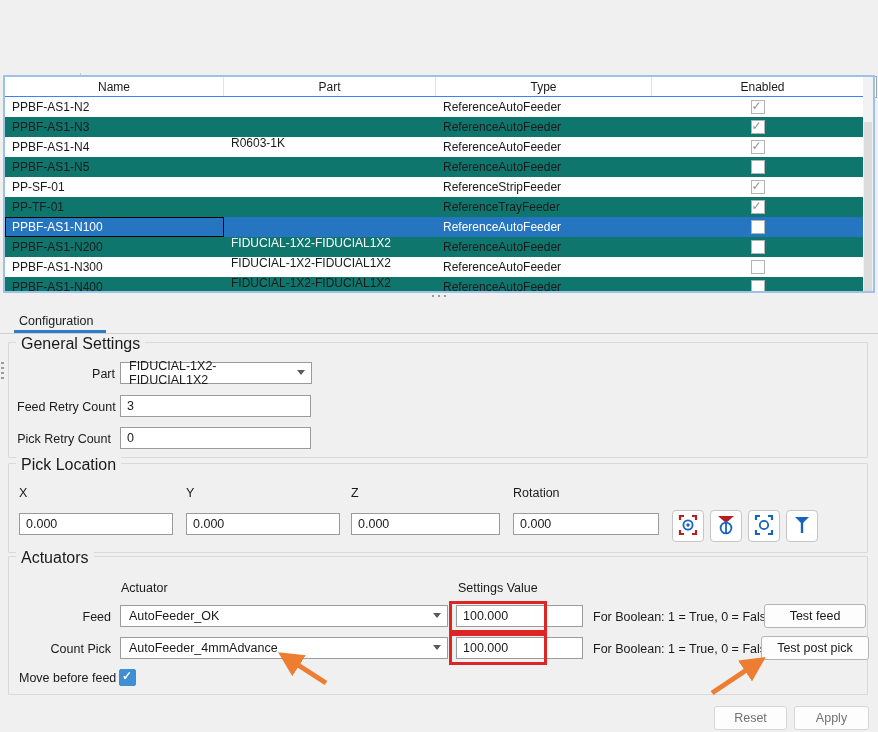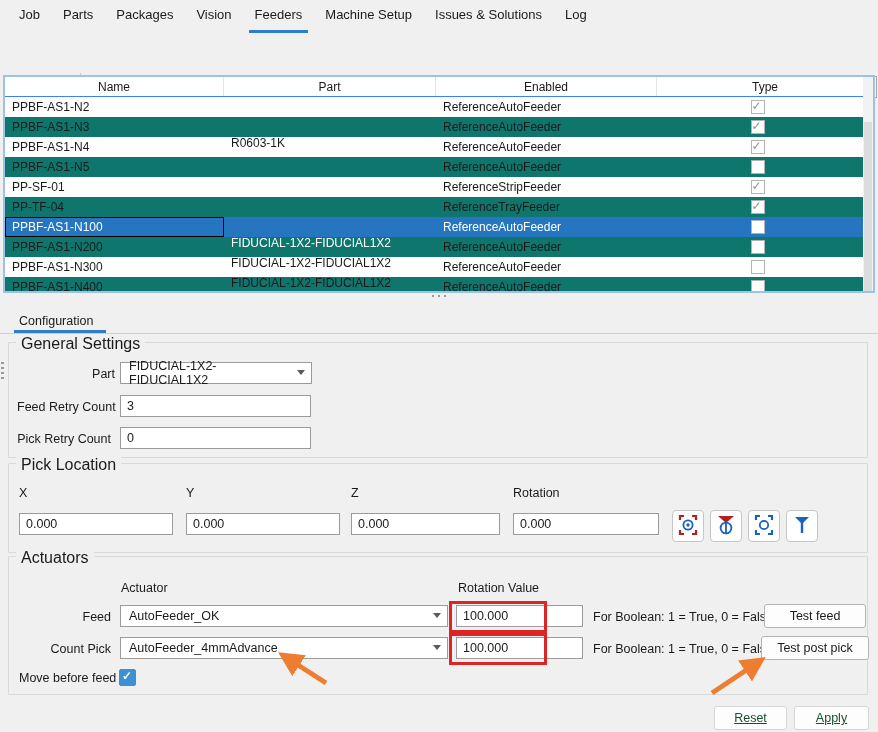--- a/index.html
+++ b/index.html
@@ -55,43 +55,33 @@
 
   .lbl{position:absolute;font-size:12.5px;white-space:nowrap;}
   .lbl.r{text-align:right;}
   .tb{position:absolute;height:20px;border:1px solid #9b9b9b;background:#fff;font:inherit;font-size:12.5px;padding:0 6px;display:flex;align-items:center;box-sizing:content-box;}
   .combo{position:absolute;height:20px;border:1px solid #9b9b9b;background:#fff;font-size:12.5px;display:flex;align-items:center;padding:0 20px 0 8px;box-sizing:content-box;}
   .combo .arr{position:absolute;right:6px;top:7px;width:0;height:0;border-left:4px solid transparent;border-right:4px solid transparent;border-top:5px solid #5a5a5a;}
 
   .locbtn{position:absolute;width:30px;height:30px;border:1px solid #c6c6c6;border-radius:4px;background:#fff;display:flex;align-items:center;justify-content:center;}
 
   .pushbtn{position:absolute;border:1px solid #b5b5b5;border-radius:3px;background:#fdfdfd;display:flex;align-items:center;justify-content:center;font-size:12.5px;}
-  .pushbtn.dis{border-color:#d6d6d6;color:#14532d;text-decoration:underline;}
+  .pushbtn.dis{border-color:#d6d6d6;color:#737373;}
 
   .bluecb{position:absolute;width:15px;height:15px;background:#3e8fd4;border:1px solid #3e8fd4;border-radius:2px;}
   .bluecb::after{content:"\2713";position:absolute;left:2px;top:-1px;color:#fff;font-size:12px;font-weight:bold;}
 
   .redbox{position:absolute;border:3px solid #dd2525;background:transparent;pointer-events:none;}
   .overlay{position:absolute;left:0;top:0;width:878px;height:732px;pointer-events:none;}
 </style>
 </head>
 <body>
 
 <div class="app">
 
-  <div class="tabbar">
-      <div class="tab">Job</div>
-      <div class="tab">Parts</div>
-      <div class="tab">Packages</div>
-      <div class="tab">Vision</div>
-      <div class="tab active">Feeders</div>
-      <div class="tab">Machine Setup</div>
-      <div class="tab">Issues &amp; Solutions</div>
-      <div class="tab">Log</div>
-    </div>
 
   <div class="toolbar">
     <div class="tbtn" style="left:12px">
       <span>
         <svg width="20" height="20" viewBox="0 0 20 20">
             <path d="M10 2v16M2 10h16" stroke="#55a82d" stroke-width="3"></path>
           </svg>
       </span>
     </div>
     <div class="tbtn" style="left:46px">
@@ -150,22 +140,22 @@
       </span>
     </div>
     <div class="search-label">Search</div>
     <input class="search-input" type="text" value="" style="">
   </div>
 
   <div class="tablewrap">
     <div class="thead">
       <div class="th" style="width:219px">Name</div>
       <div class="th" style="width:212px">Part</div>
+      <div class="th" style="width:216px">Type</div>
       <div class="th" style="flex:1">Enabled</div>
-      <div class="th" style="width:216px">Type</div>
     </div>
     <div class="tbody">
         <div class="trow">
           <div class="td c-name">PPBF-AS1-N2</div>
           <div class="td c-part"></div>
           <div class="td c-type">ReferenceAutoFeeder</div>
           <div class="td c-enab">
             <div class="cb checked"></div>
           </div>
         </div>
@@ -195,21 +185,21 @@
         </div>
         <div class="trow">
           <div class="td c-name">PP-SF-01</div>
           <div class="td c-part"></div>
           <div class="td c-type">ReferenceStripFeeder</div>
           <div class="td c-enab">
             <div class="cb checked"></div>
           </div>
         </div>
         <div class="trow alt">
-          <div class="td c-name">PP-TF-04</div>
+          <div class="td c-name">PP-TF-01</div>
           <div class="td c-part"></div>
           <div class="td c-type">ReferenceTrayFeeder</div>
           <div class="td c-enab">
             <div class="cb checked"></div>
           </div>
         </div>
         <div class="trow sel">
           <div class="td c-name">PPBF-AS1-N100</div>
           <div class="td c-part">FIDUCIAL-1X2-FIDUCIAL1X2</div>
           <div class="td c-type">ReferenceAutoFeeder</div>
@@ -331,21 +321,21 @@
           <polygon points="5,4 19,4 12,11" fill="#1763be"></polygon>
           <path d="M12 9v11" stroke="#1763be" stroke-width="2.4"></path>
         </svg>
       </span>
     </div>
   </div>
 
   <div class="group g3">
     <span class="gtitle">Actuators</span>
     <div class="lbl" style="left:112px;top:24px">Actuator</div>
-    <div class="lbl" style="left:449px;top:24px">Rotation Value</div>
+    <div class="lbl" style="left:449px;top:24px">Settings Value</div>
 
     <div class="lbl r" style="left:8px;top:53px;width:94px">Feed</div>
     <div class="combo" style="left:111px;top:48px;width:298px">
       <span>AutoFeeder_OK</span>
       <span class="arr"></span>
     </div>
     <div class="tb" style="left:447px;top:48px;width:113px">
       <span>100.000</span>
     </div>
     <div class="lbl" style="left:584px;top:53px">For Boolean: 1 = True, 0 = False</div>

